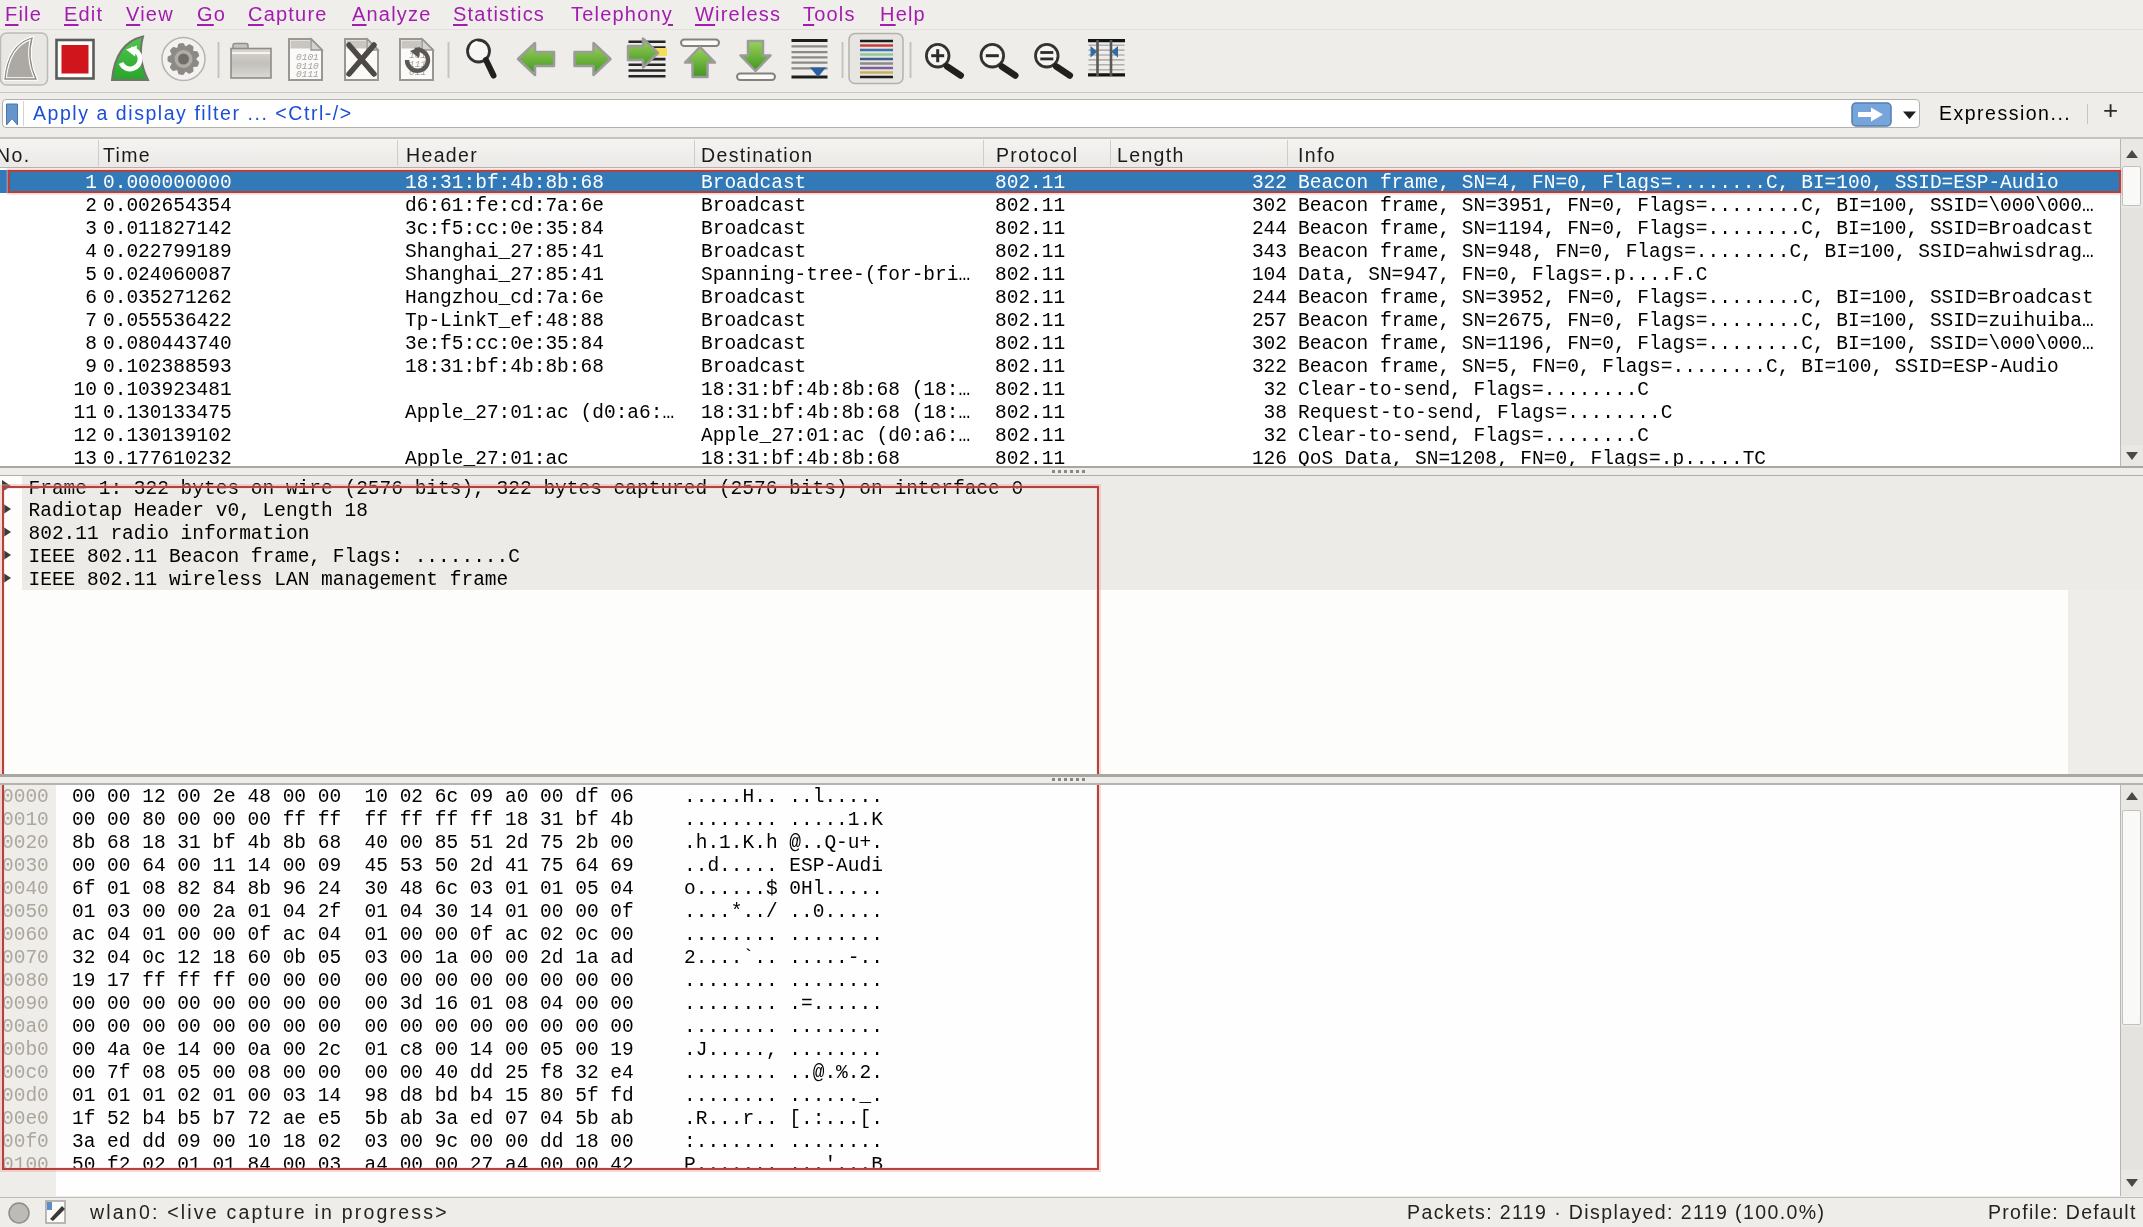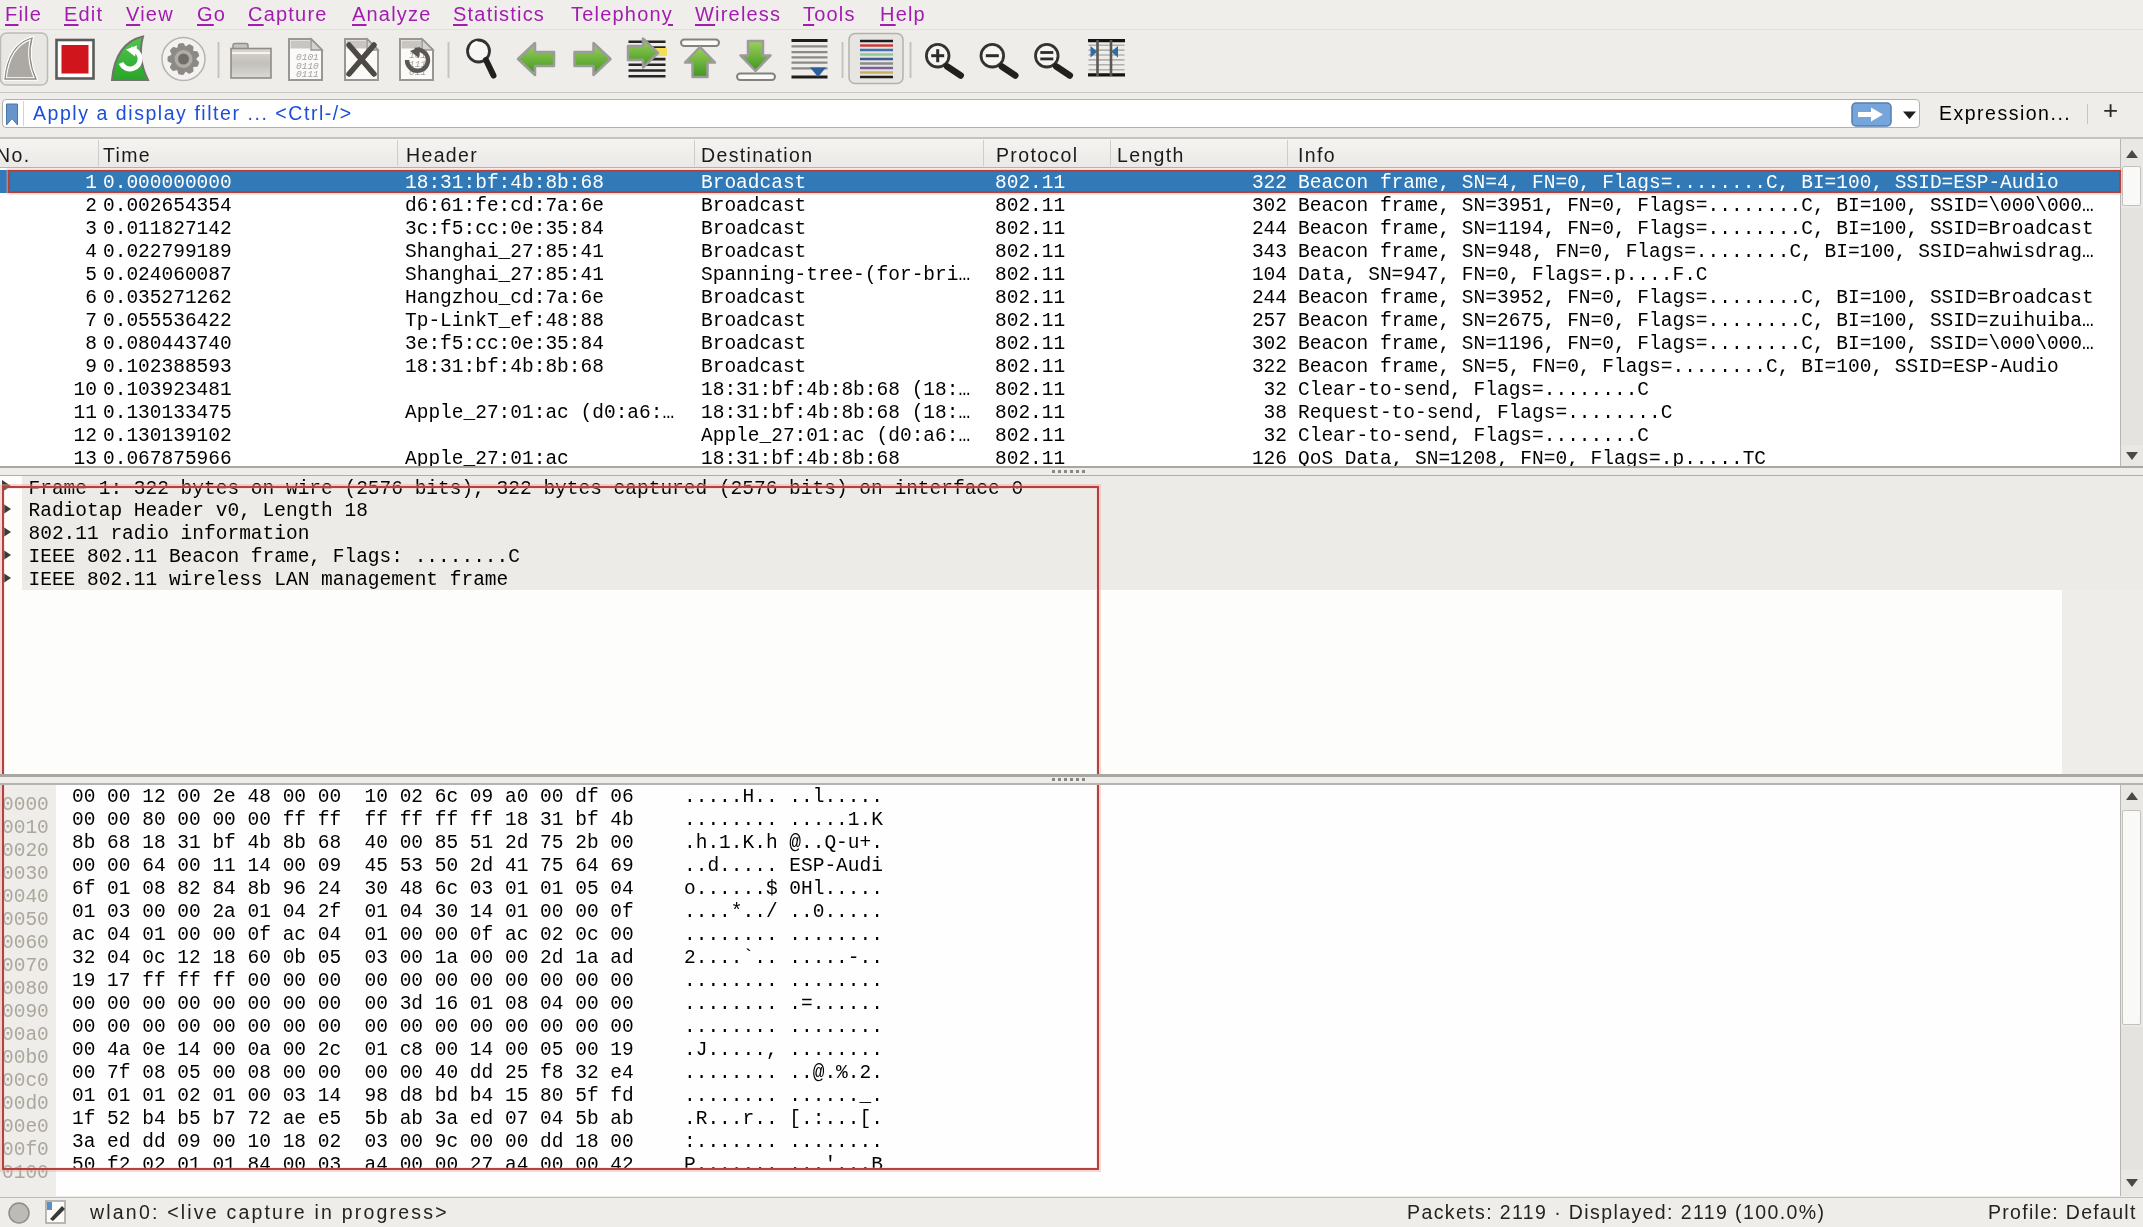--- a/index.html
+++ b/index.html
@@ -37,30 +37,30 @@
 .row span{position:absolute;top:2.5px;line-height:23px;white-space:pre;}
 .row .no{left:0px;width:97px;text-align:right;}
 .row .tm{left:103px;}
 .row .src{left:405px;}
 .row .dst{left:701px;}
 .row .pro{left:995px;}
 .row .len{left:1170px;width:117px;text-align:right;}
 .row .inf{left:1298px;}
 .rowsel{background:#3179b7;color:#ffffff;}
 
-#details{position:absolute;left:0;top:476.3px;width:2062px;height:297.7px;background:#fdfdfc;}
+#details{position:absolute;left:0;top:476.3px;width:2062px;height:297.7px;background:#fdfdfc;padding-left:6px;}
 #dgray{position:absolute;left:22px;top:0px;width:2121px;height:114px;background:#edebe7;}
 .dline{position:absolute;left:28.5px;transform:translateY(2px);font-family:"Liberation Mono",monospace;font-size:19.5px;
  line-height:23px;white-space:pre;color:#000;}
 .tri{position:absolute;left:2px;width:0;height:0;border-left:9px solid #3c3a38;
  border-top:6.5px solid transparent;border-bottom:6.5px solid transparent;}
 
 #hex{position:absolute;left:0;top:785px;width:2143px;height:411px;background:#fefefe;}
 #hexstrip{position:absolute;left:0;top:0;width:56px;height:411px;background:#efede9;}
-#hexoff{position:absolute;left:2px;top:9px;color:#aba69e;}
+#hexoff{position:absolute;left:2px;top:1px;color:#aba69e;}
 #hexbytes{position:absolute;left:72px;top:0.5px;color:#000;}
 #hexascii{position:absolute;left:684px;top:0.5px;color:#000;}
 
 #split1{position:absolute;left:0;top:466px;width:2143px;height:2px;background:#a9a7a3;z-index:6;}
 #split1b{position:absolute;left:0;top:468px;width:2143px;height:6.5px;background:#efede9;z-index:6;}
 #split1c{position:absolute;left:0;top:474.5px;width:2143px;height:1.8px;background:#b0aeaa;z-index:6;}
 #split2a{position:absolute;left:0;top:774px;width:2143px;height:2.5px;background:#a9a7a3;z-index:6;}
 #split2b{position:absolute;left:0;top:776.5px;width:2143px;height:6.5px;background:#efede9;z-index:6;}
 #split2c{position:absolute;left:0;top:783px;width:2143px;height:1.8px;background:#b5b3af;z-index:6;}
 .dots{position:absolute;width:34px;height:3px;z-index:7;}
@@ -360,21 +360,21 @@
       <span class="no">12</span>
       <span class="tm">0.130139102</span>
       <span class="src"></span>
       <span class="dst">Apple_27:01:ac (d0:a6:…</span>
       <span class="pro">802.11</span>
       <span class="len">32</span>
       <span class="inf">Clear-to-send, Flags=........C</span>
     </div>
 <div class="row" style="top:277.7px">
       <span class="no">13</span>
-      <span class="tm">0.067875966</span>
+      <span class="tm">0.177610232</span>
       <span class="src">Apple_27:01:ac</span>
       <span class="dst">18:31:bf:4b:8b:68</span>
       <span class="pro">802.11</span>
       <span class="len">126</span>
       <span class="inf">QoS Data, SN=1208, FN=0, Flags=.p.....TC</span>
     </div>
 </div>
 <div id="details">
   <div id="dgray"></div>
   <div class="tri" style="top:4.2px"></div>

